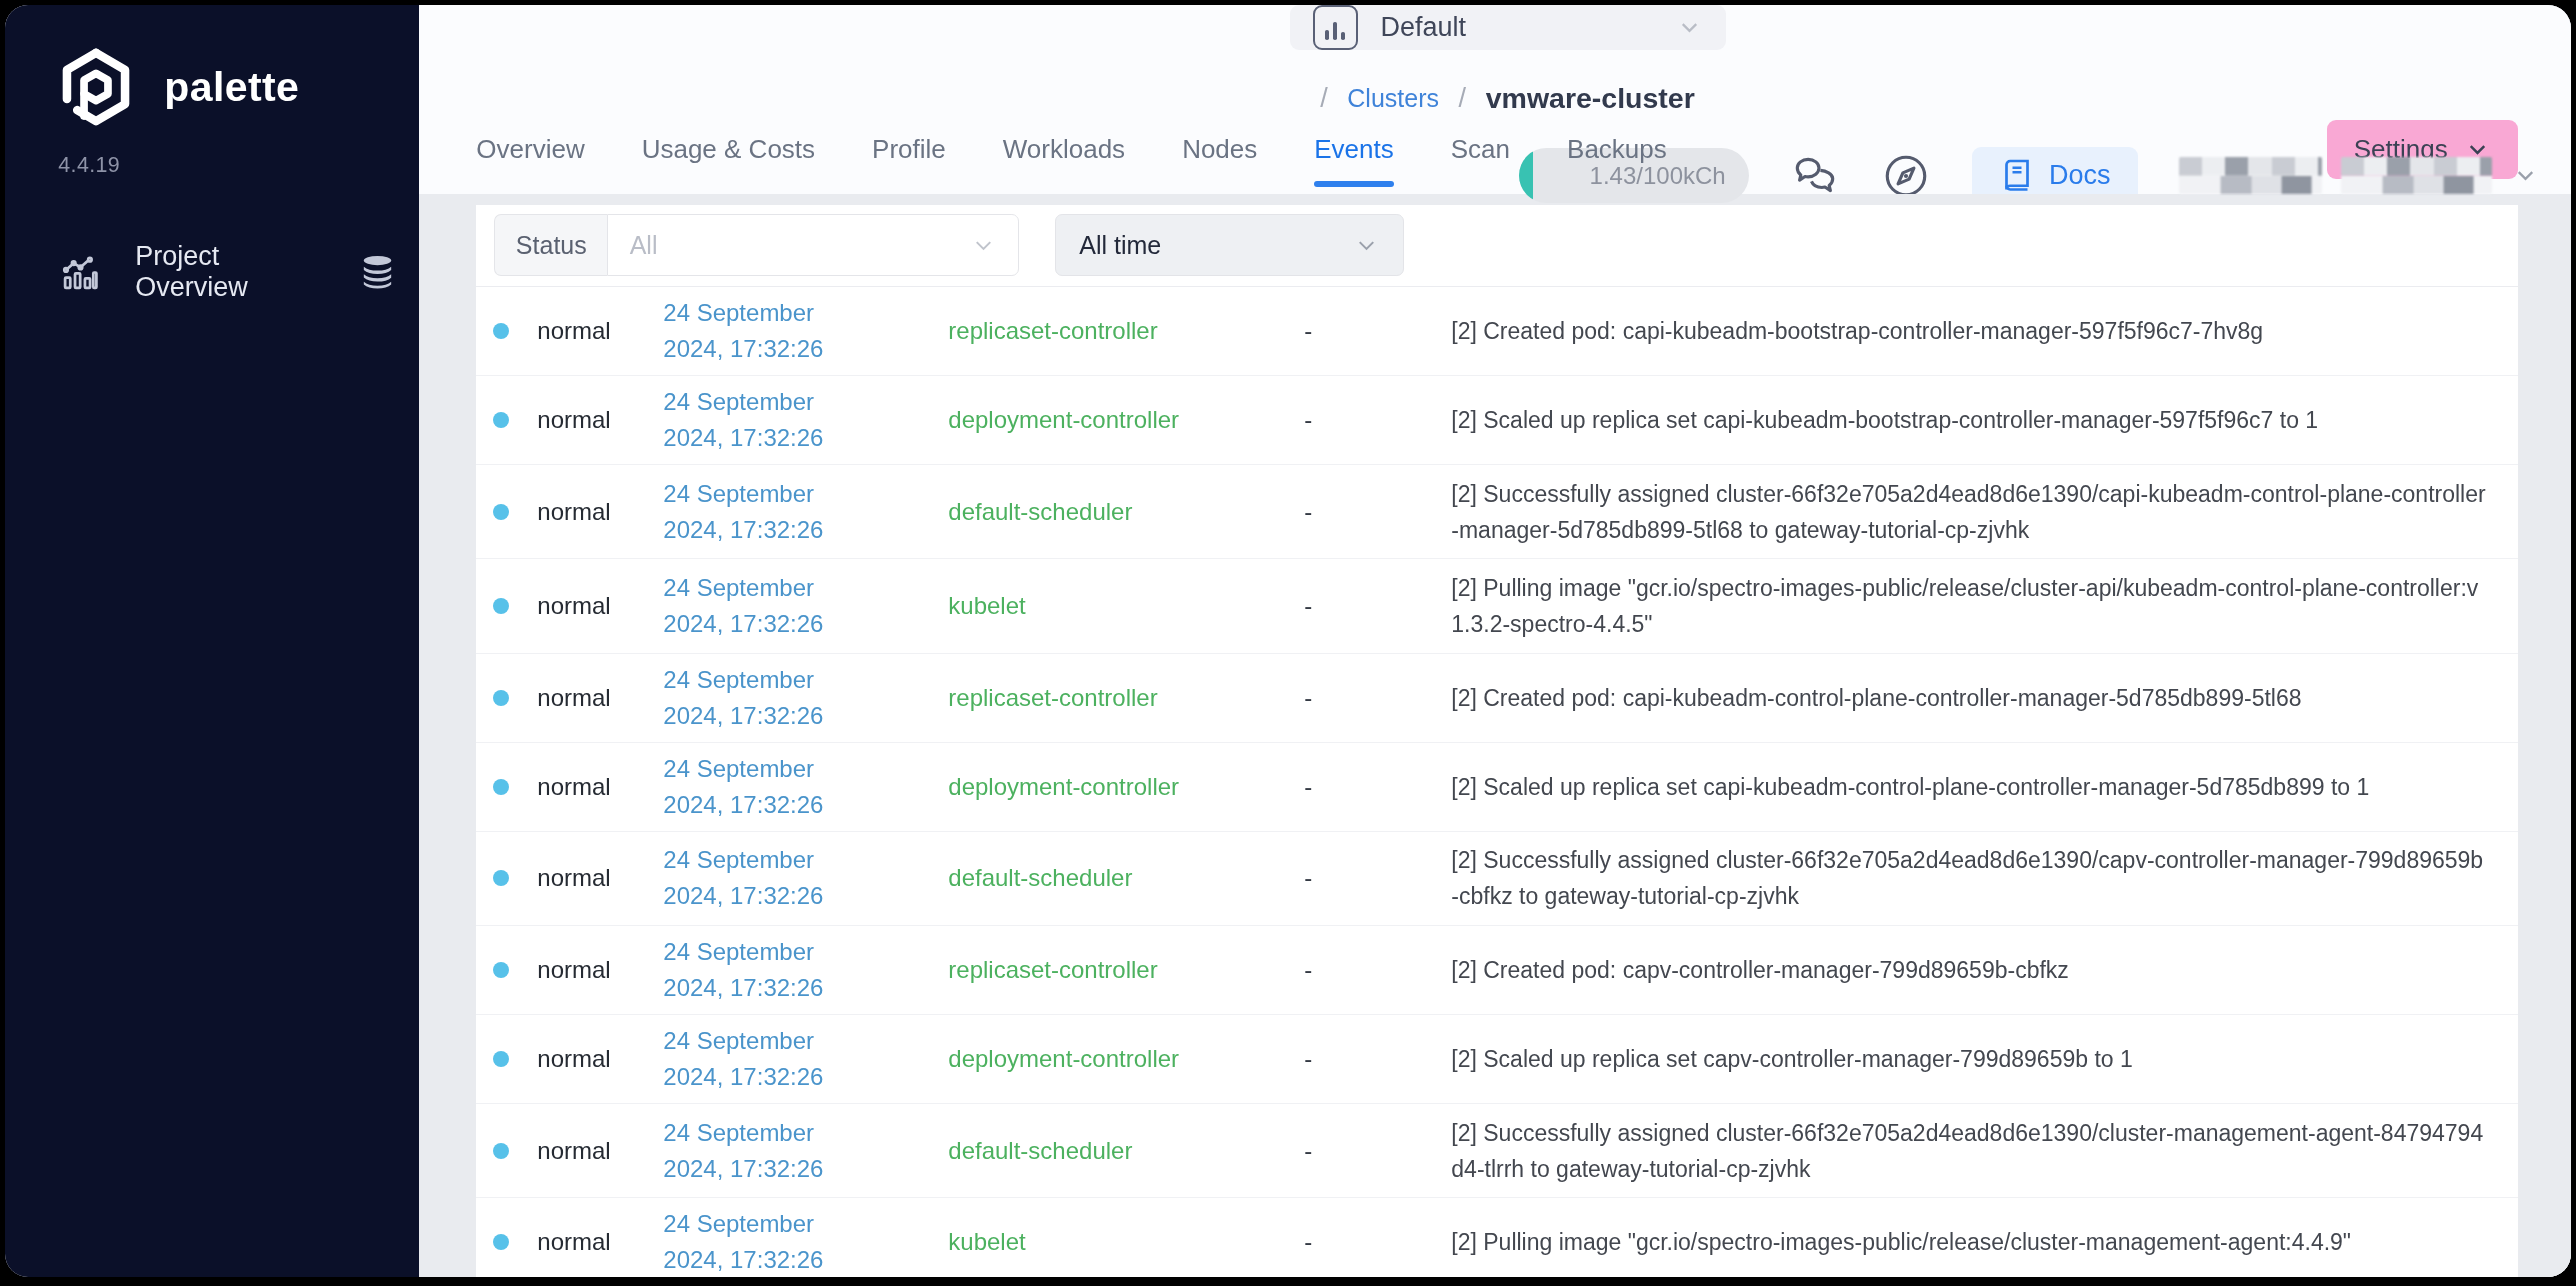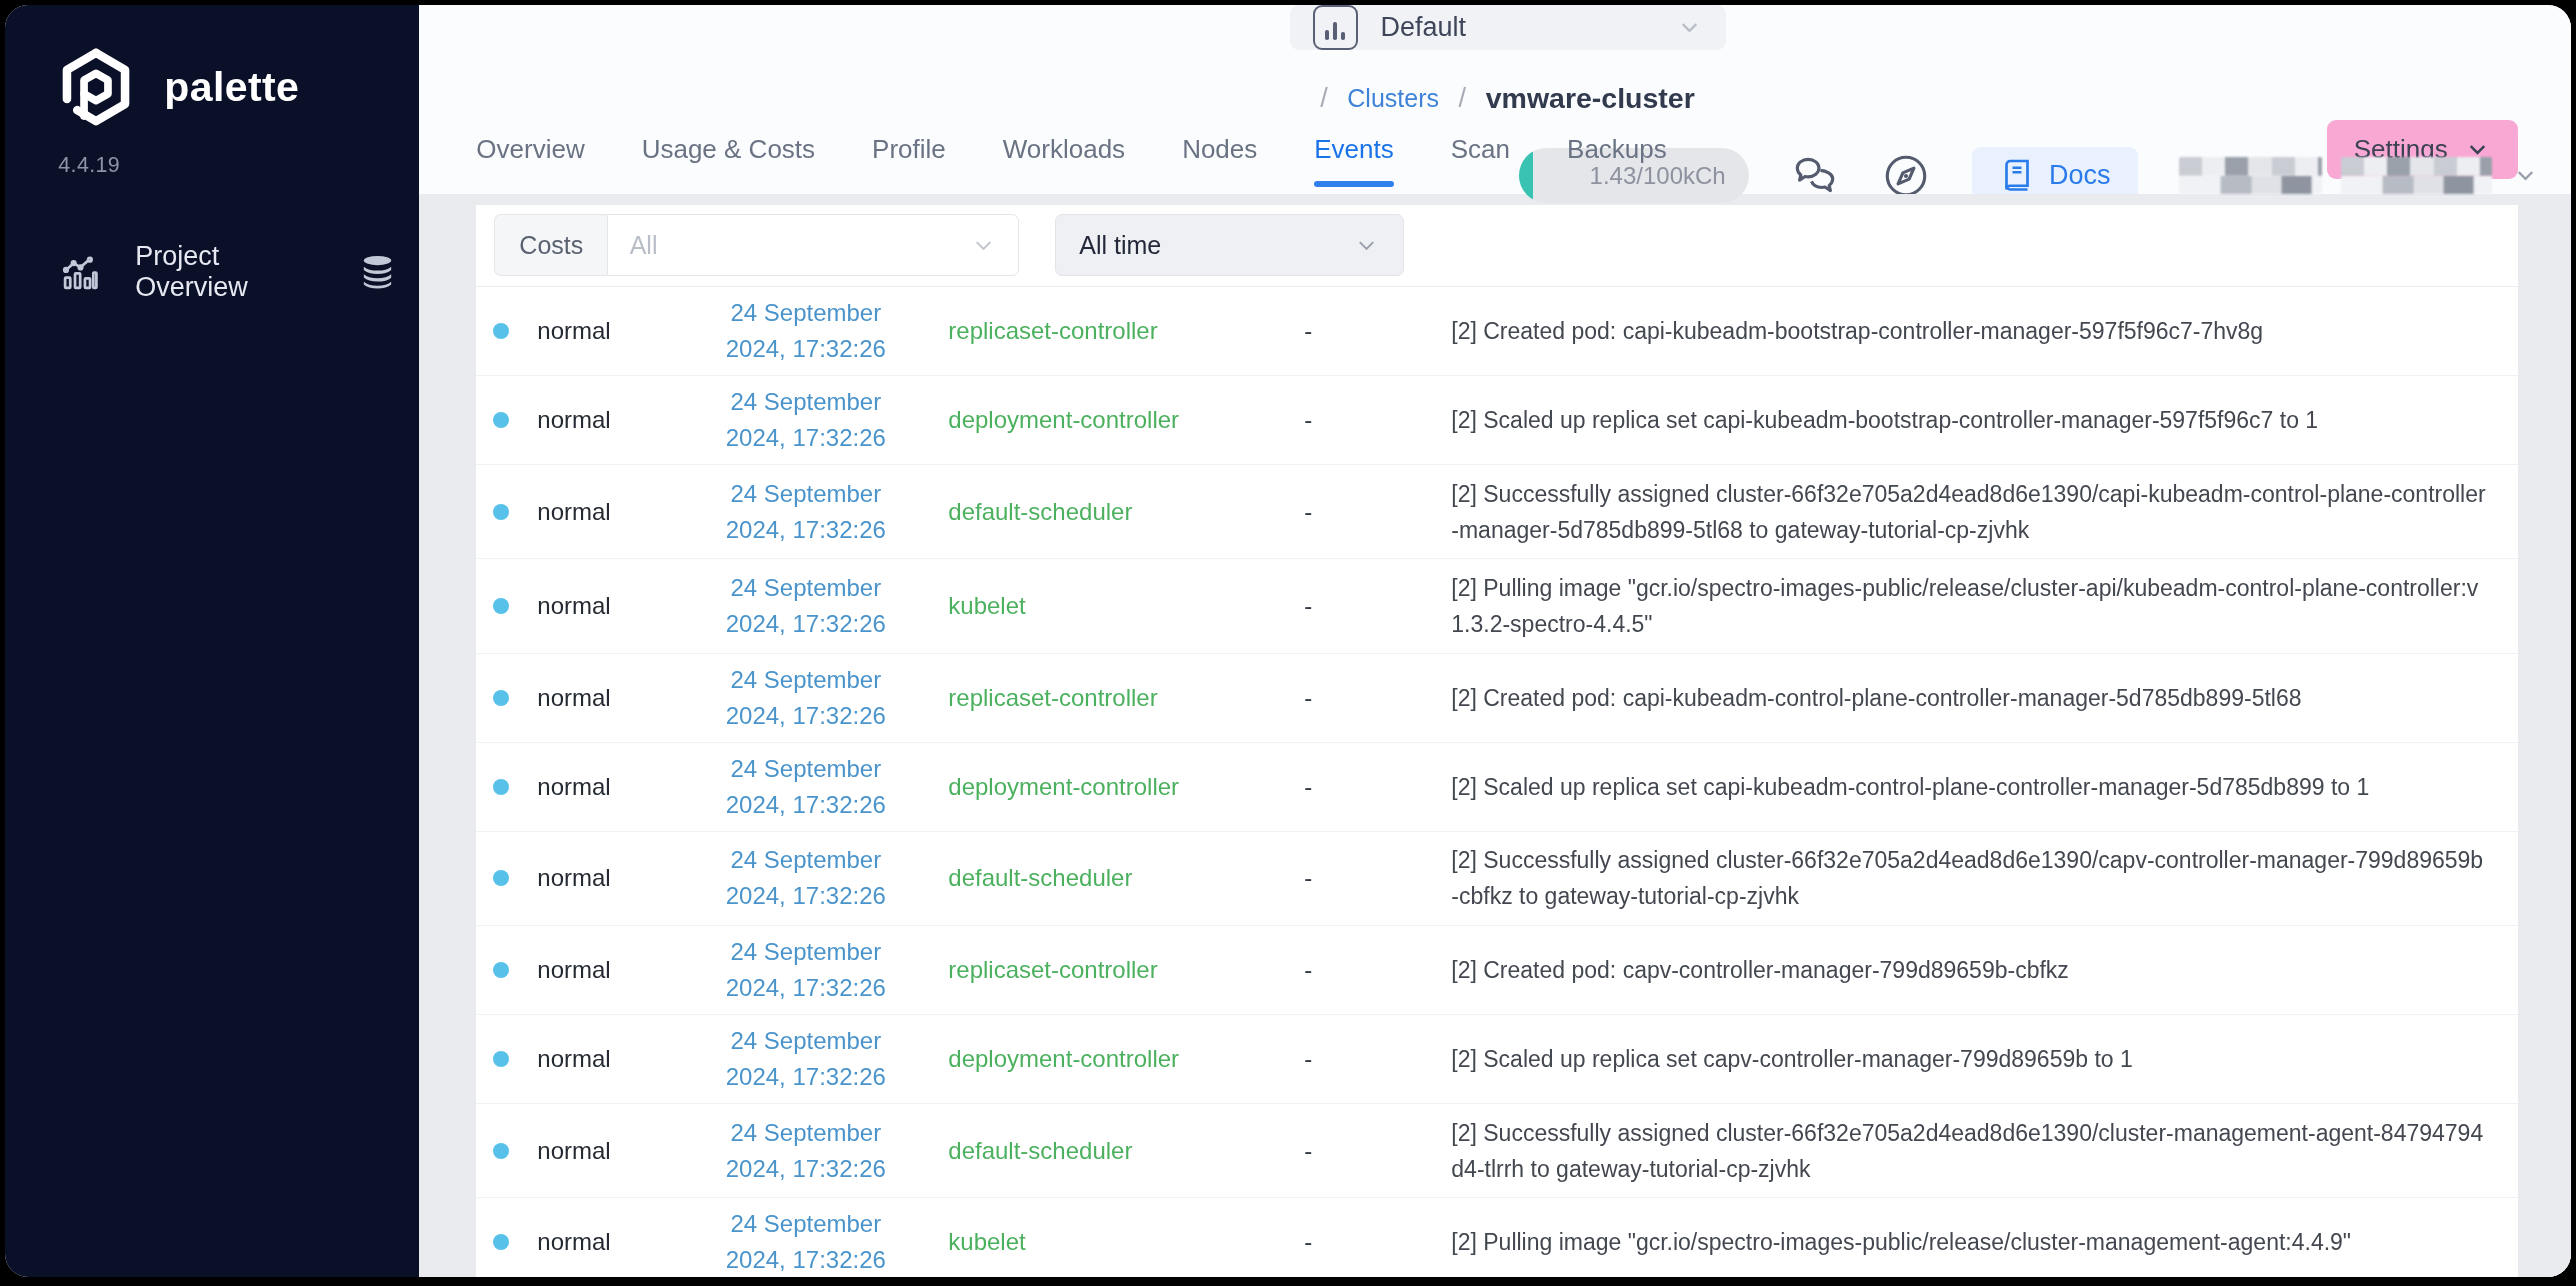--- a/index.html
+++ b/index.html
@@ -85,21 +85,21 @@
   .status-select .chev, .time-select .chev { margin-left:auto; }
   .status-select .chev { color:#c0c4cc; }
   .time-select { width:349px; height:62px; background:#eef0f3; border:1.8px solid #e3e4e8; border-radius:7.1px;
     display:flex; align-items:center; padding:15px 23px; font-size:25px; color:#23293a; cursor:pointer; }
   .time-select .chev { color:#9aa0ab; }
 
   .row { display:flex; align-items:center; min-height:89px; border-bottom:1.8px solid #f0f1f4; }
   .col-status { width:187px; padding-left:17px; display:flex; align-items:center; gap:28px;
     font-size:24px; color:#262b33; }
   .dot { width:16px; height:16px; border-radius:50%; background:#57c1e9; flex-shrink:0; }
-  .col-date { width:285px; text-align:center; color:#4a94cb; font-size:24px; line-height:36px; }
+  .col-date { width:285px; text-align:left; color:#4a94cb; font-size:24px; line-height:36px; }
   .col-source { width:356px; color:#4cb15f; font-size:24px; }
   .col-dash { width:98px; color:#343a44; font-size:24px; }
   .col-msg { flex:1; padding:10.7px 27px 10.7px 49px; color:#43474f; font-size:23px; line-height:36px;
     word-break:break-all; }
 </style>
 </head>
 <body>
 
 <div class="window">
 
@@ -284,21 +284,21 @@
             </svg>
         </span>
       </div>
     </div>
 
     <div class="content">
       <div class="card">
 
         <div class="filterbar">
           <div class="status-group">
-            <span class="status-label">Costs</span>
+            <span class="status-label">Status</span>
             <span class="status-select">
               <span>All</span>
               <span class="chev">
                 <svg viewBox="0 0 24 24" fill="none" stroke="currentColor" stroke-width="1.8">
                     <path d="M6 9l6 6 6-6"></path>
                   </svg>
               </span>
             </span>
           </div>
           <div class="time-select">

